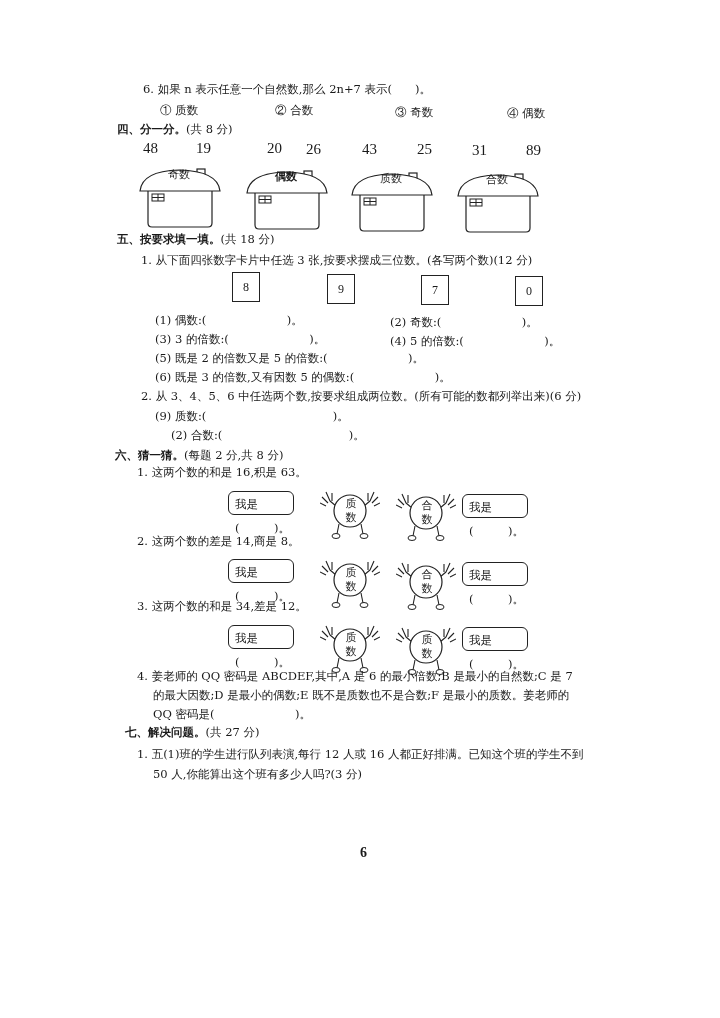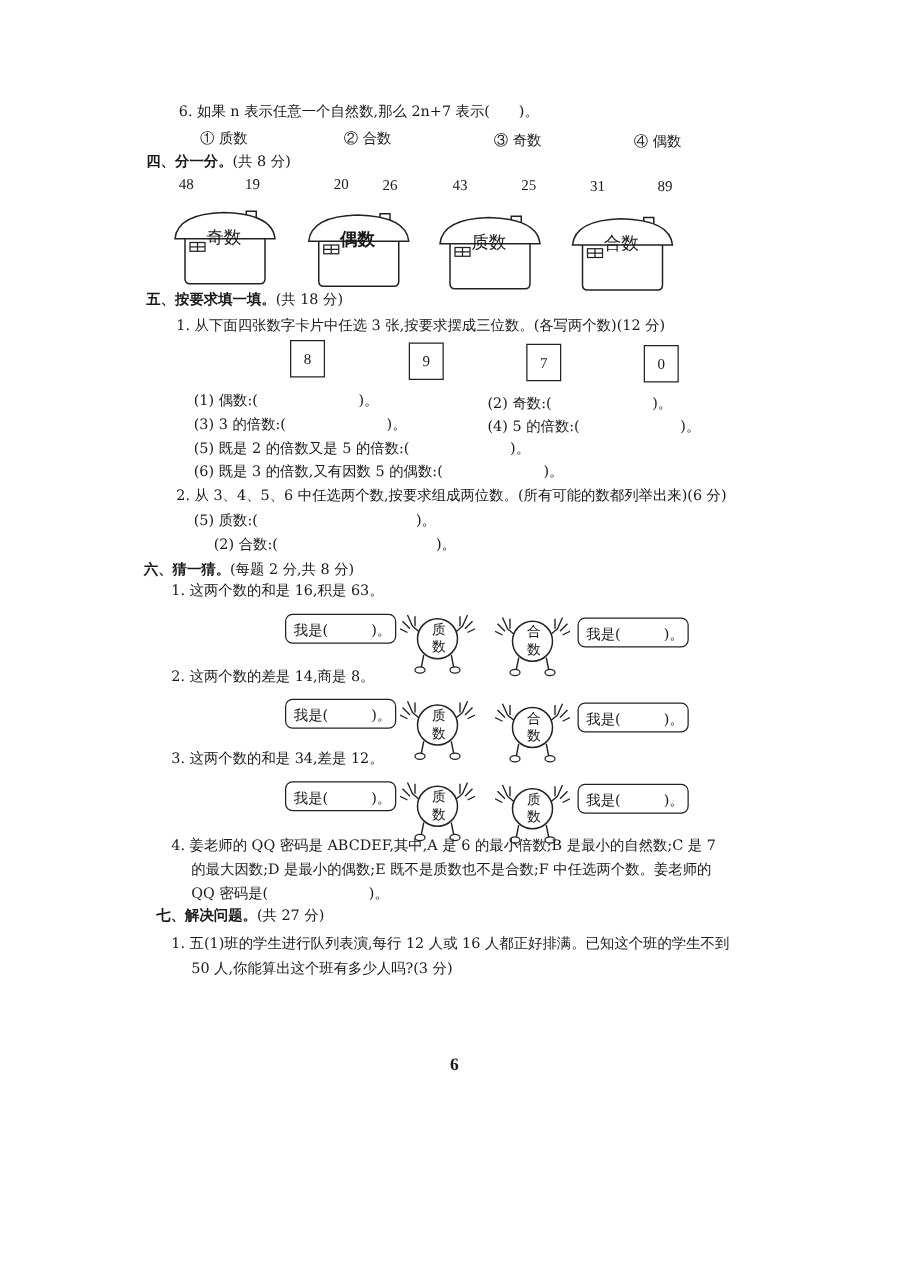--- a/index.html
+++ b/index.html
@@ -2,26 +2,26 @@
 <html><head>
 <meta charset="utf-8">
 <style>
   html, body { margin:0; padding:0; }
   body { width:720px; height:1018px; background:#ffffff; position:relative; overflow:hidden;
          font-family:"DejaVu Serif", "Liberation Serif", serif; color:#1a1a1a; }
   .abs { position:absolute; white-space:nowrap; }
   .q { font-size:11.5px; }
   .h { font-size:11.5px; font-weight:bold; }
   .h .pts { font-weight:normal; }
-  .num { font-size:12px; font-family:"Liberation Serif", serif; }
+  .num { font-size:15px; font-family:"Liberation Serif", serif; }
   .card { position:absolute; width:26px; height:28px; border:1.3px solid #222; font-size:12px;
           display:flex; align-items:center; justify-content:center; font-family:"Liberation Serif", serif; }
   .house { position:absolute; width:90px; height:62px; }
-  .house .label { position:absolute; left:0; width:82px; top:14px; text-align:center; font-size:14px; }
-  .bubble { position:absolute; width:89px; height:24px; border:1.3px solid #222; border-radius:6px;
+  .house .label { position:absolute; left:0; width:82px; top:0; text-align:center; font-size:11px; }
+  .bubble { position:absolute; width:66px; height:24px; border:1.3px solid #222; border-radius:6px;
             font-size:11.5px; line-height:24px; padding-left:6px; box-sizing:border-box; background:#fff; }
   .mascot { position:absolute; width:60px; height:58px; }
   .mascot .t { position:absolute; left:22px; width:18px; text-align:center; font-size:11px; line-height:12px; }
   .pageno { font-size:14px; font-weight:bold; font-family:"Liberation Serif", serif; }
 </style>
 </head>
 <body>
 
 <div class="abs q" style="left:143px;top:82px;">6. 如果 n 表示任意一个自然数,那么 2n+7 表示(　　)。</div>
 <div class="abs q" style="left:160px;top:103px;">① 质数</div>
@@ -97,21 +97,21 @@
 <div class="card" style="left:515px;top:276px;">0</div>
 
 <div class="abs q" style="left:155px;top:313px;">(1) 偶数:(　　　　　　　)。</div>
 <div class="abs q" style="left:390px;top:315px;">(2) 奇数:(　　　　　　　)。</div>
 <div class="abs q" style="left:155px;top:332px;">(3) 3 的倍数:(　　　　　　　)。</div>
 <div class="abs q" style="left:390px;top:334px;">(4) 5 的倍数:(　　　　　　　)。</div>
 <div class="abs q" style="left:155px;top:351px;">(5) 既是 2 的倍数又是 5 的倍数:(　　　　　　　)。</div>
 <div class="abs q" style="left:155px;top:370px;">(6) 既是 3 的倍数,又有因数 5 的偶数:(　　　　　　　)。</div>
 
 <div class="abs q" style="left:141px;top:389px;">2. 从 3、4、5、6 中任选两个数,按要求组成两位数。(所有可能的数都列举出来)(6 分)</div>
-<div class="abs q" style="left:155px;top:409px;">(5) 质数:(　　　　　　　　　　　)。</div>
+<div class="abs q" style="left:155px;top:409px;">(9) 质数:(　　　　　　　　　　　)。</div>
 <div class="abs q" style="left:171px;top:428px;">(2) 合数:(　　　　　　　　　　　)。</div>
 
 <div class="abs h" style="left:115px;top:448px;">
   <span>六、猜一猜。</span><span class="pts">(每题 2 分,共 8 分)</span>
 </div>
 
 <div class="abs q" style="left:137px;top:465px;">1. 这两个数的和是 16,积是 63。</div>
 <div class="bubble" style="left:228px;top:491px;">我是(　　　)。</div>
 <div class="mascot" style="left:320px;top:484px;">
   <svg width="60" height="58" viewBox="0 0 60 58">
@@ -195,21 +195,21 @@
     <line x1="41" y1="40" x2="43" y2="50" stroke="#222" stroke-width="1.1"></line>
     <ellipse cx="16" cy="52" rx="4" ry="2.5" fill="#fff" stroke="#222" stroke-width="1"></ellipse>
     <ellipse cx="44" cy="52" rx="4" ry="2.5" fill="#fff" stroke="#222" stroke-width="1"></ellipse>
   </svg>
   <div class="t" style="top:14px;">质</div>
   <div class="t" style="top:28px;">数</div>
 </div>
 <div class="bubble" style="left:462px;top:627px;">我是(　　　)。</div>
 
 <div class="abs q" style="left:137px;top:669px;">4. 姜老师的 QQ 密码是 ABCDEF,其中,A 是 6 的最小倍数;B 是最小的自然数;C 是 7</div>
-<div class="abs q" style="left:153px;top:688px;">的最大因数;D 是最小的偶数;E 既不是质数也不是合数;F 中任选两个数。姜老师的</div>
+<div class="abs q" style="left:153px;top:688px;">的最大因数;D 是最小的偶数;E 既不是质数也不是合数;F 是最小的质数。姜老师的</div>
 <div class="abs q" style="left:153px;top:707px;">QQ 密码是(　　　　　　　)。</div>
 
 <div class="abs h" style="left:113px;top:725px;margin-left:12px;">
   <span>七、解决问题。</span><span class="pts">(共 27 分)</span>
 </div>
 <div class="abs q" style="left:137px;top:747px;">1. 五(1)班的学生进行队列表演,每行 12 人或 16 人都正好排满。已知这个班的学生不到</div>
 <div class="abs q" style="left:153px;top:767px;">50 人,你能算出这个班有多少人吗?(3 分)</div>
 
 <div class="abs pageno" style="left:360px;top:845px;">6</div>
 

